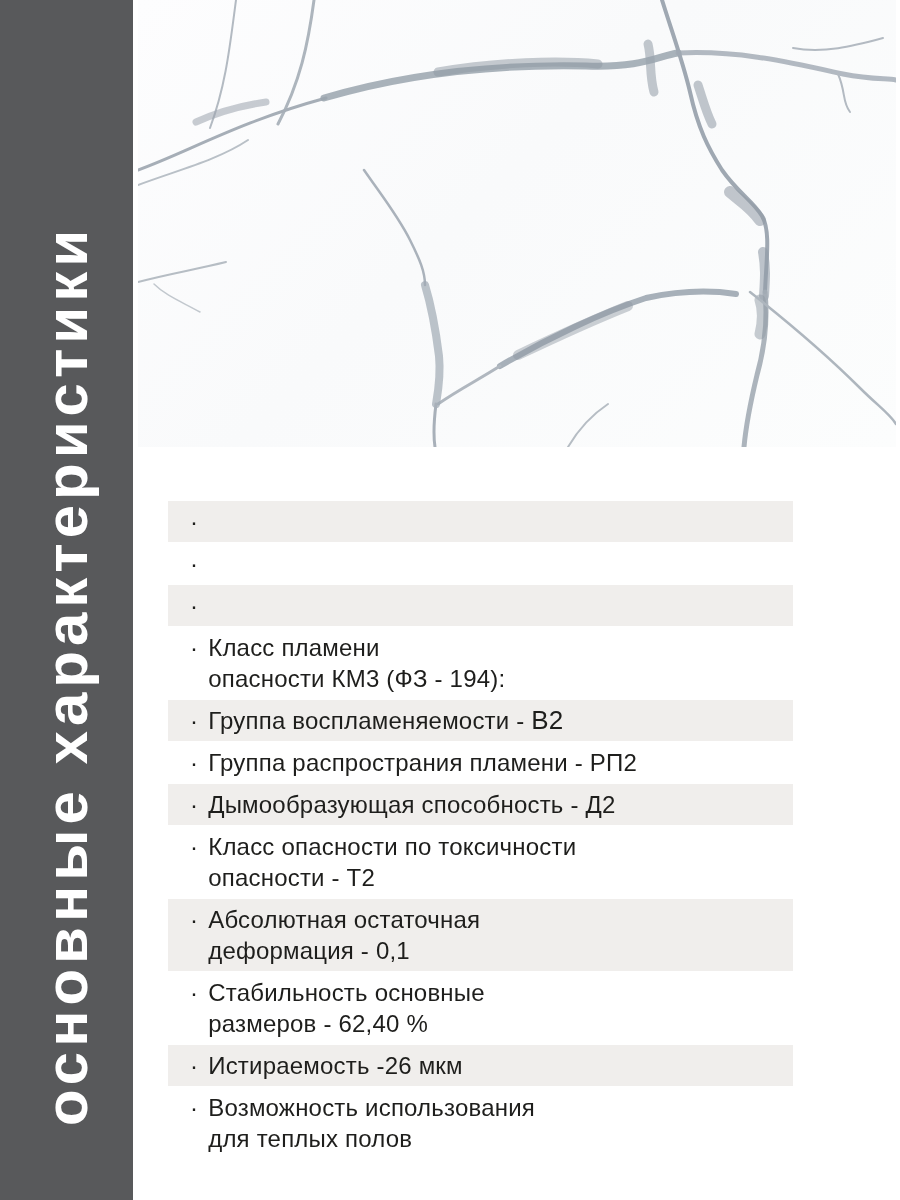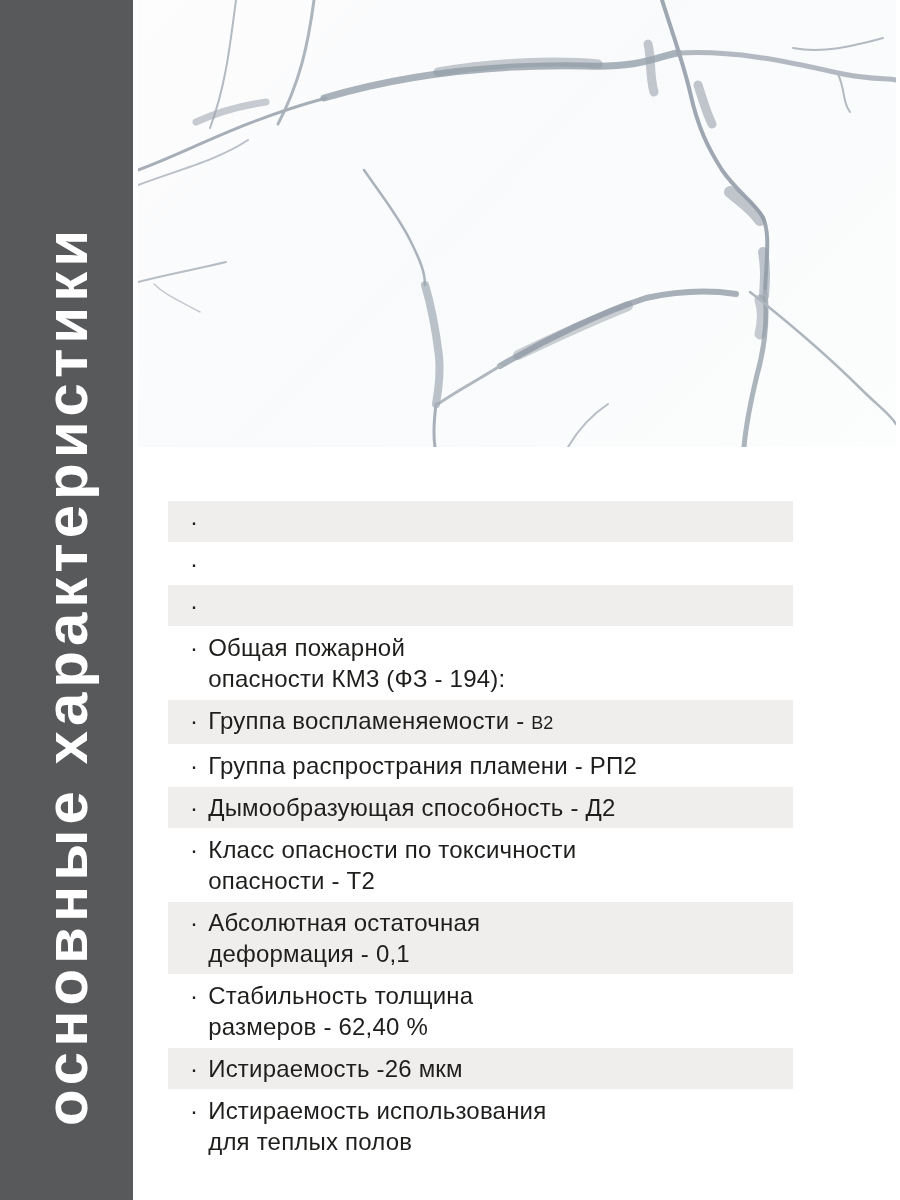--- a/index.html
+++ b/index.html
@@ -31,21 +31,21 @@
     color:#1e1e1c; font-size:24px; font-weight:500; letter-spacing:0.2px;
   }
   .row {
     display:flex; align-items:flex-start;
     line-height:31px; padding:5px 10px 5px 22px;
   }
   .row.plain { padding-top:6px; padding-bottom:6px; }
   .row.shaded { background:#f0eeec; }
   .bullet { margin-right:10px; }
   .txt .l { display:block; }
-  .val { font-size:18px; letter-spacing:0; }
+  .val { font-size:26px; letter-spacing:0; }
 </style>
 </head>
 <body>
 
 <div class="page">
 
   <div class="sidebar">
     <div class="sidebar-title">основные характеристики</div>
   </div>
 
@@ -93,21 +93,21 @@
       <span class="bullet">·</span>
     </div>
 
     <div class="row shaded">
       <span class="bullet">·</span>
     </div>
 
     <div class="row plain">
       <span class="bullet">·</span>
       <span class="txt">
-        <span class="l">Общая пожарной</span>
+        <span class="l">Класс пламени</span>
         <span class="l">опасности КМ3 (ФЗ - 194):</span>
       </span>
     </div>
 
     <div class="row shaded">
       <span class="bullet">·</span>
       <span class="txt">
         <span class="l"><span>Группа воспламеняемости - </span><span class="val">В2</span></span>
       </span>
     </div>
@@ -138,34 +138,34 @@
       <span class="bullet">·</span>
       <span class="txt">
         <span class="l">Абсолютная остаточная</span>
         <span class="l">деформация - 0,1</span>
       </span>
     </div>
 
     <div class="row plain">
       <span class="bullet">·</span>
       <span class="txt">
-        <span class="l">Стабильность толщина</span>
+        <span class="l">Стабильность основные</span>
         <span class="l">размеров - 62,40 %</span>
       </span>
     </div>
 
     <div class="row shaded">
       <span class="bullet">·</span>
       <span class="txt">
         <span class="l">Истираемость -26 мкм</span>
       </span>
     </div>
 
     <div class="row plain">
       <span class="bullet">·</span>
       <span class="txt">
-        <span class="l">Истираемость использования</span>
+        <span class="l">Возможность использования</span>
         <span class="l">для теплых полов</span>
       </span>
     </div>
 
   </div>
 </div>
 
 </body></html>

